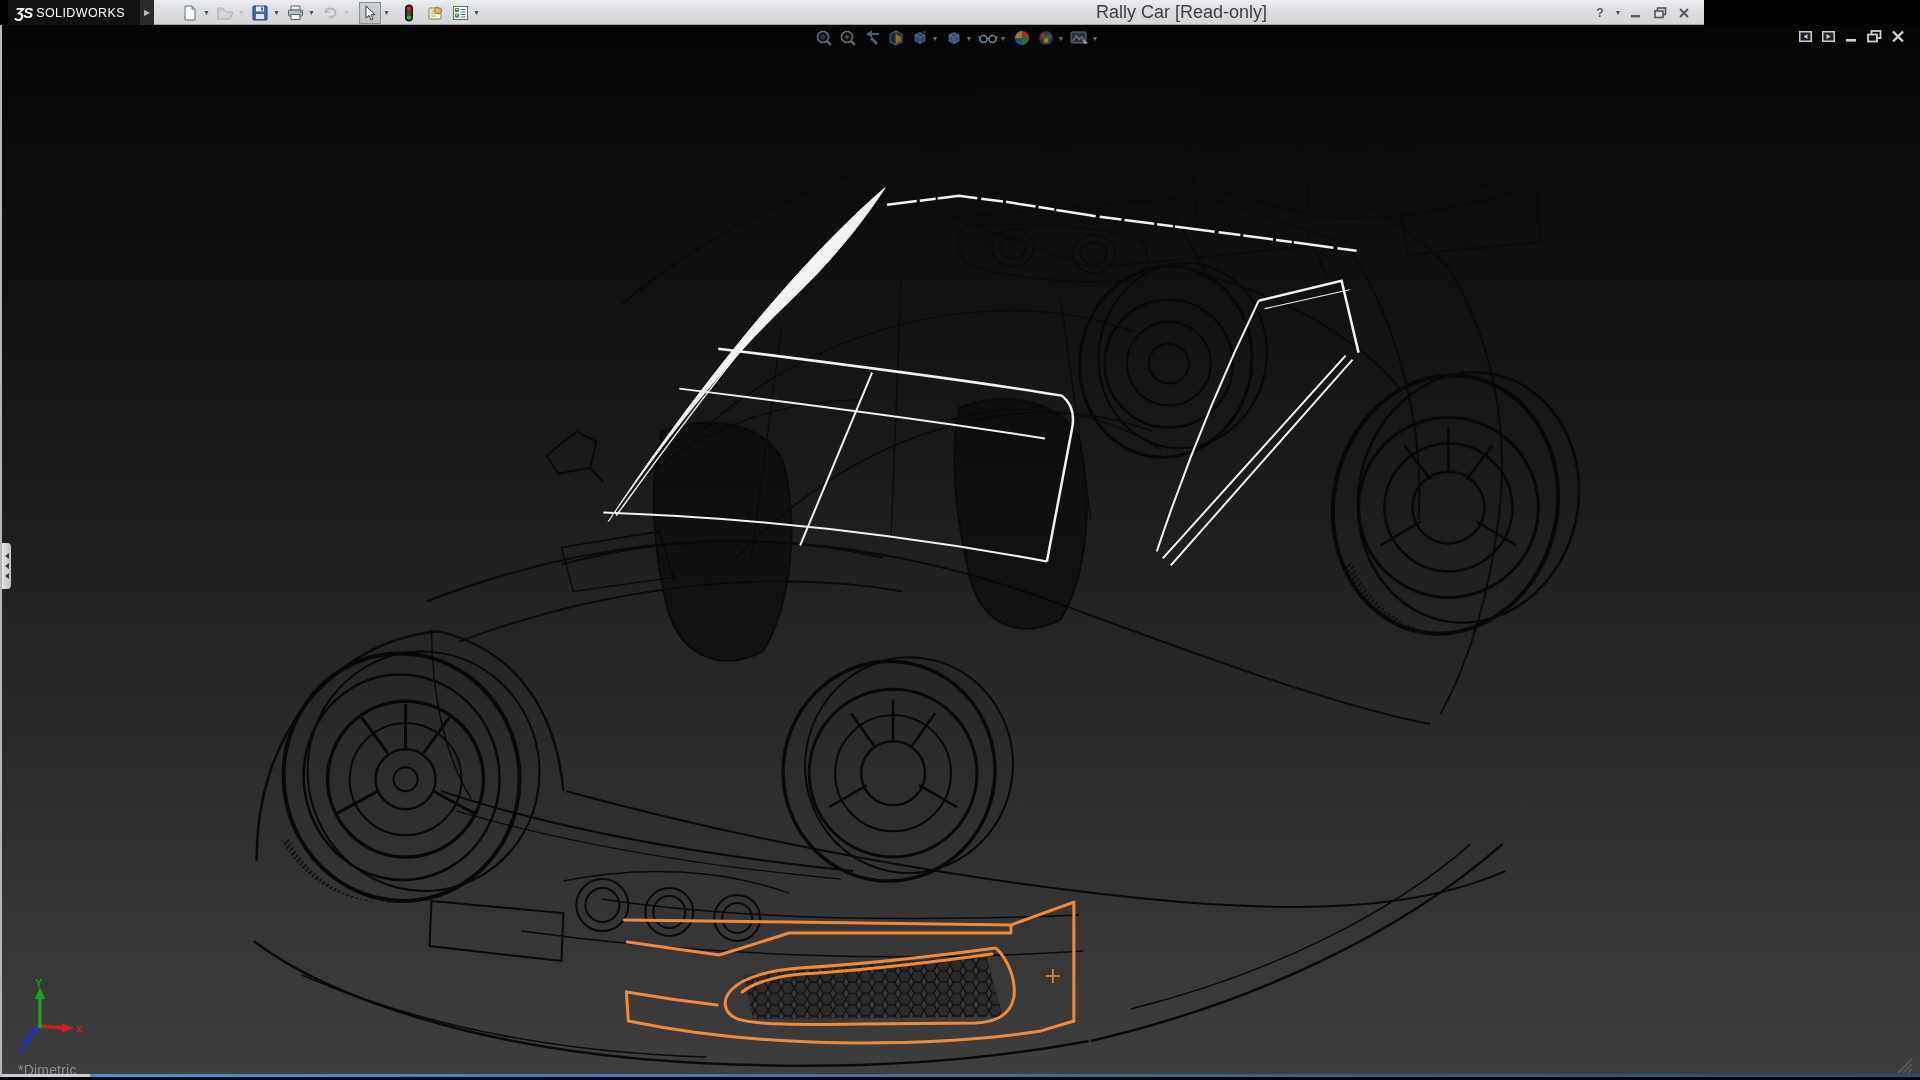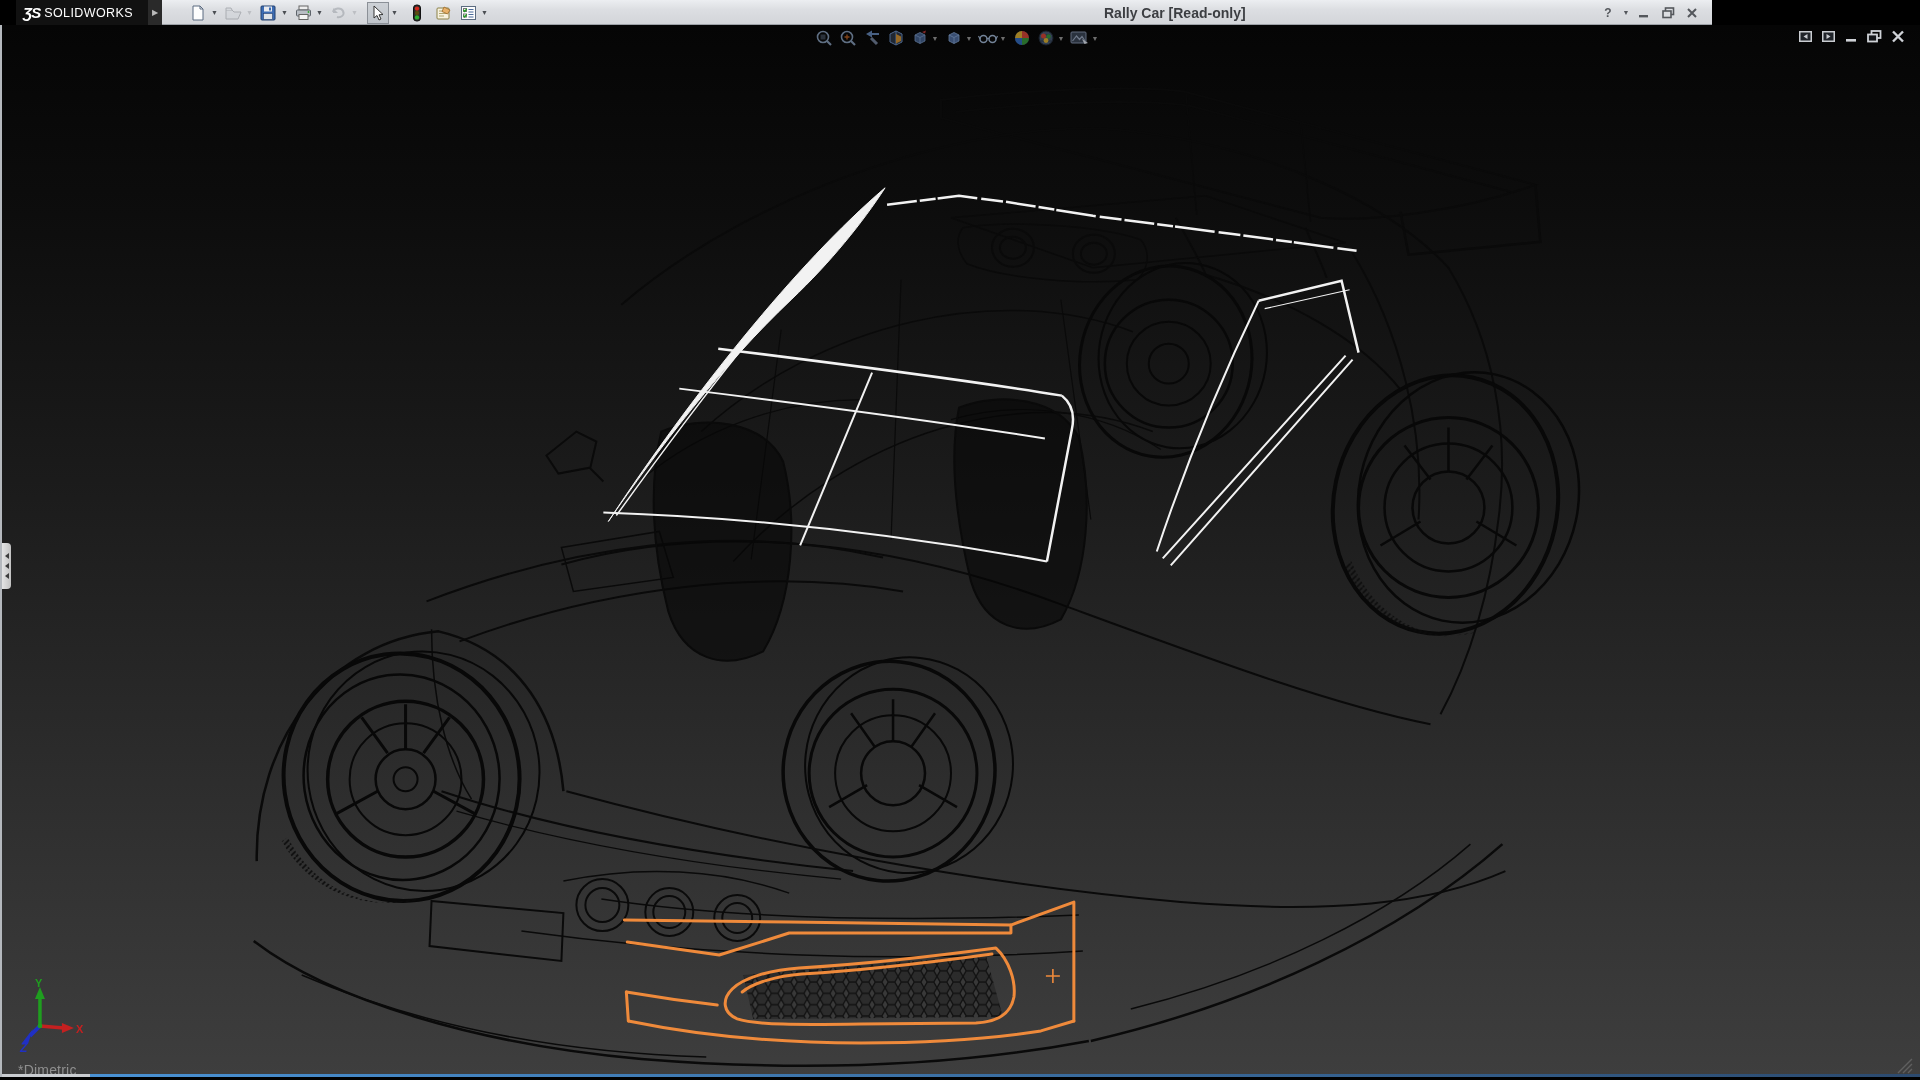--- a/index.html
+++ b/index.html
@@ -1,20 +1,20 @@
 <!DOCTYPE html>
 <html><head>
 <meta charset="utf-8">
 <style>
   * { margin:0; padding:0; box-sizing:border-box; }
   html,body { width:1920px; height:1080px; overflow:hidden; font-family:"Liberation Sans", sans-serif; background:#000; }
 
   
   .titlebar {
-    position:absolute; left:16px; top:0; width:1696px; height:25px;
+    position:absolute; left:8px; top:0; width:1696px; height:25px;
     background:linear-gradient(180deg,#eceef1 0%,#dcdee2 40%,#d3d5d9 100%);
     border-bottom:1px solid #9da1a7;
   }
   .logo-block {
     position:absolute; left:0; top:0; width:132px; height:25px;
     background:#111; color:#fff; display:flex; align-items:center; padding-left:7px;
   }
   .logo-glyph { font-size:15px; font-weight:bold; font-style:italic; margin-right:4px; letter-spacing:-1px; }
   .logo-text { font-size:12.5px; font-weight:normal; letter-spacing:.4px; }
   .logo-flyout {
@@ -23,21 +23,21 @@
   }
   .tb-row { position:absolute; top:0; height:25px; display:flex; align-items:center; }
   .tb-main { left:170px; }
   .tb-item { display:flex; align-items:center; margin:0 1px; }
   .tb-btn { width:22px; height:22px; display:flex; align-items:center; justify-content:center; border:1px solid transparent; }
   .tb-btn.pressed { background:linear-gradient(180deg,#cdd1d6,#bfc4ca); border:1px solid #8b9097; }
   .tb-caret { width:11px; height:22px; display:flex; align-items:center; justify-content:center; color:#4a4d52; font-size:7px; }
   .dim { opacity:.45; }
   .win-title {
     position:absolute; left:1088px; top:0; height:25px; display:flex; align-items:center;
-    font-size:14px; color:#3c3e42;font-weight:bold;
+    font-size:18px; color:#3c3e42;
   }
   .tb-sys { right:8px; position:absolute; top:0; height:25px; display:flex; align-items:center; color:#54575c; }
   .sys-btn { width:24px; height:22px; display:flex; align-items:center; justify-content:center; font-size:12px; }
   .sys-caret { width:12px; font-size:7px; display:flex; justify-content:center; }
 
   
   .viewport {
     position:absolute; left:0; top:25px; width:1920px; height:1052px;
     background:linear-gradient(180deg,#050505 0%,#0d0d0d 18%,#1c1c1c 45%,#2d2d2d 72%,#3e3e3e 100%);
     border-left:2px solid #b4b8bd;

